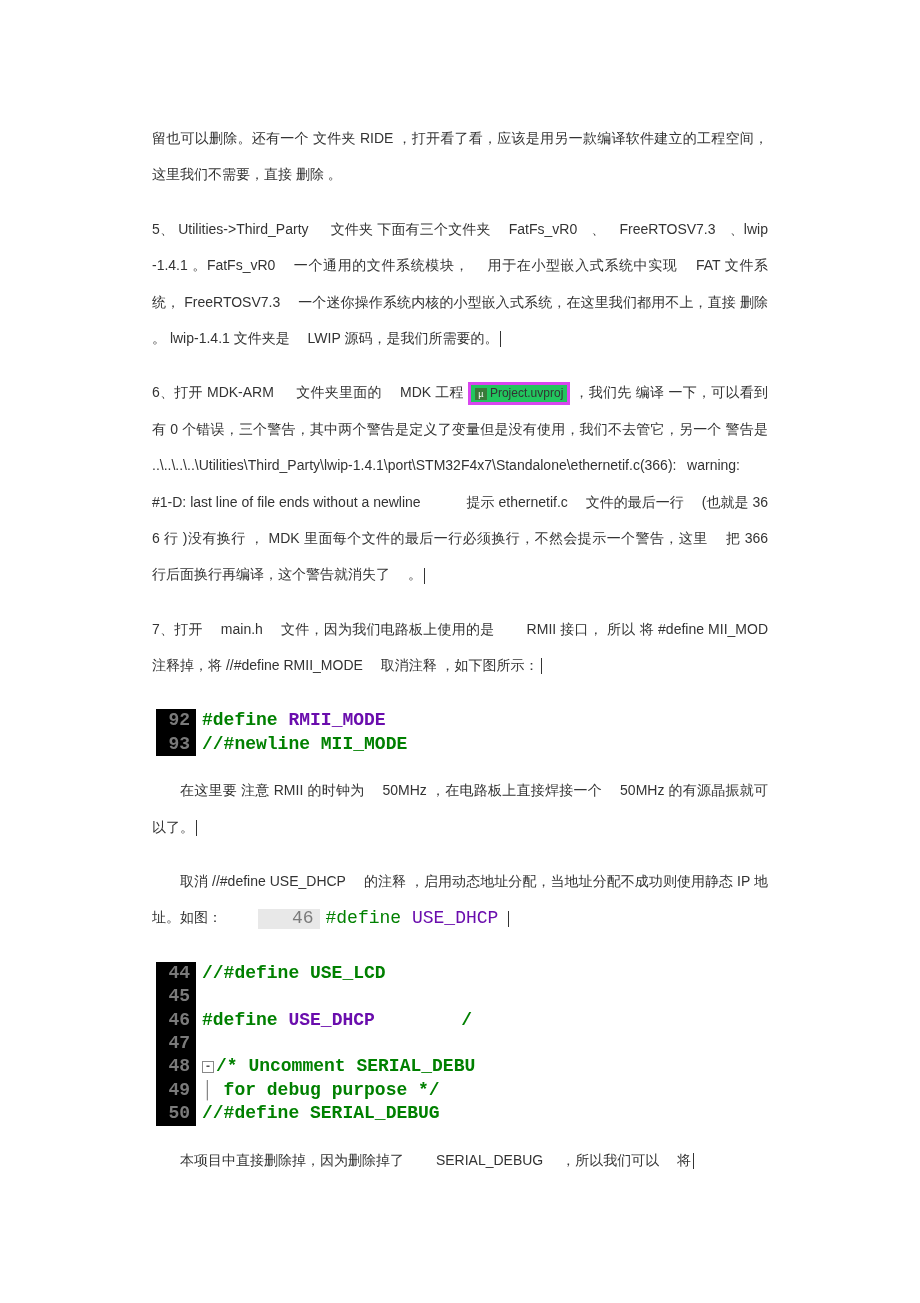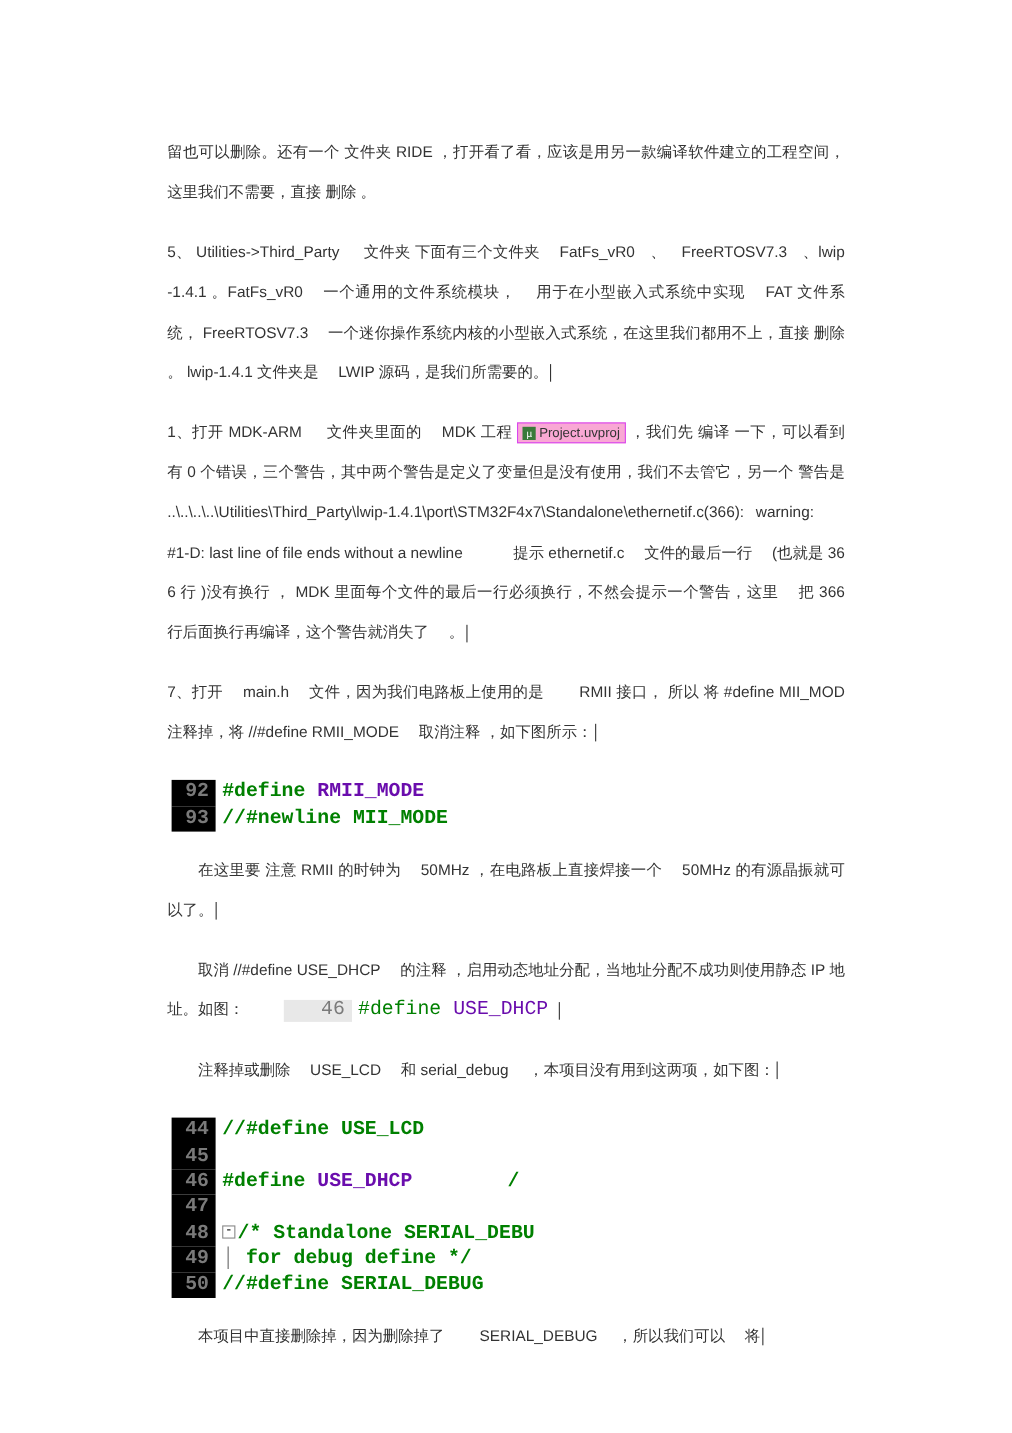--- a/index.html
+++ b/index.html
@@ -65,22 +65,22 @@
     display: inline-block;
     color: #7a7a7a;
     background: #e8e8e8;
     padding: 0 6px;
     margin-right: 6px;
   }
   .inline-code .kw { color: #008000; }
   .inline-code .mac { color: #6a0dad; }
   .proj-badge {
     display: inline-block;
-    border: 1px solid #d946ef;
-    background: #f9a8d4;
+    border: 3px solid #d946ef;
+    background: #22c55e;
     padding: 0 4px;
     font-size: 12px;
     line-height: 1.4;
     vertical-align: middle;
     font-family: Arial, sans-serif;
   }
   .proj-badge .ico {
     display: inline-block;
     width: 12px;
     height: 12px;
@@ -110,47 +110,46 @@
 </head>
 <body>
 
 <div class="page">
 
   <p class="para">留也可以删除。还有一个 文件夹 RIDE ，打开看了看，应该是用另一款编译软件建立的工程空间，这里我们不需要，直接 删除 。</p>
 
   <p class="para"><span>5、 Utilities-&gt;Third_Party   文件夹 下面有三个文件夹  FatFs_vR0 、 FreeRTOSV7.3 、lwip-1.4.1 。FatFs_vR0  一个通用的文件系统模块，  用于在小型嵌入式系统中实现  FAT 文件系统， FreeRTOSV7.3  一个迷你操作系统内核的小型嵌入式系统，在这里我们都用不上，直接 删除 。 lwip-1.4.1  文件夹是  LWIP 源码，是我们所需要的。</span><span class="cursor"></span></p>
 
   <p class="para">
-    <span>1、打开 MDK-ARM   文件夹里面的  MDK 工程 </span>
+    <span>6、打开 MDK-ARM   文件夹里面的  MDK 工程 </span>
     <span class="proj-badge"><span class="ico">µ</span><span>Project.uvproj</span></span>
     <span> ，我们先 编译 一下，可以看到有 0 个错误，三个警告，其中两个警告是定义了变量但是没有使用，我们不去管它，另一个 警告是 ..\..\..\..\Utilities\Third_Party\lwip-1.4.1\port\STM32F4x7\Standalone\ethernetif.c(366): warning:   #1-D: last line of file ends without a newline    提示 ethernetif.c  文件的最后一行  (也就是 366 行 )没有换行 ， MDK  里面每个文件的最后一行必须换行，不然会提示一个警告，这里  把 366 行后面换行再编译，这个警告就消失了  。</span><span class="cursor"></span>
   </p>
 
   <p class="para"><span>7、打开  main.h  文件，因为我们电路板上使用的是   RMII 接口， 所以 将 #define MII_MOD 注释掉，将  //#define RMII_MODE  取消注释 ，如下图所示：</span><span class="cursor"></span></p>
 
   <div class="code-img">
     <div><span class="ln">92</span><span class="kw">#define</span> <span class="mac">RMII_MODE</span></div>
     <div><span class="ln">93</span><span class="cm">//#newline MII_MODE</span></div>
   </div>
 
   <p class="para indent"><span>在这里要 注意 RMII 的时钟为  50MHz ，在电路板上直接焊接一个  50MHz  的有源晶振就可以了。</span><span class="cursor"></span></p>
 
   <p class="para indent">
     <span>取消 //#define USE_DHCP  的注释 ，启用动态地址分配，当地址分配不成功则使用静态 IP 地址。如图：</span>
     <span class="inline-code"><span class="ln">46</span><span class="kw">#define</span> <span class="mac">USE_DHCP</span></span>
     <span class="cursor"></span>
   </p>
 
-  <p class="para indent"><span>注释掉或删除  USE_LCD  和 serial_debug  ，本项目没有用到这两项，如下图：</span><span class="cursor"></span></p>
 
   <div class="code-img">
     <div><span class="ln">44</span><span class="cm">//#define USE_LCD</span></div>
     <div><span class="ln">45</span></div>
     <div><span class="ln">46</span><span class="kw">#define</span> <span class="mac">USE_DHCP</span>&nbsp;&nbsp;&nbsp;&nbsp;&nbsp;&nbsp;&nbsp;&nbsp;<span class="cm">/</span></div>
     <div><span class="ln">47</span></div>
-    <div><span class="ln">48</span><span class="fold">-</span><span class="cm">/* Standalone SERIAL_DEBU</span></div>
-    <div><span class="ln">49</span><span style="color:#888">│</span><span class="cm">   for debug define */</span></div>
+    <div><span class="ln">48</span><span class="fold">-</span><span class="cm">/* Uncomment SERIAL_DEBU</span></div>
+    <div><span class="ln">49</span><span style="color:#888">│</span><span class="cm">   for debug purpose */</span></div>
     <div><span class="ln">50</span><span class="cm">//#define SERIAL_DEBUG</span></div>
   </div>
 
   <p class="para indent"><span>本项目中直接删除掉，因为删除掉了   SERIAL_DEBUG  ，所以我们可以  将</span><span class="cursor"></span></p>
 
 </div>
 
 </body></html>

